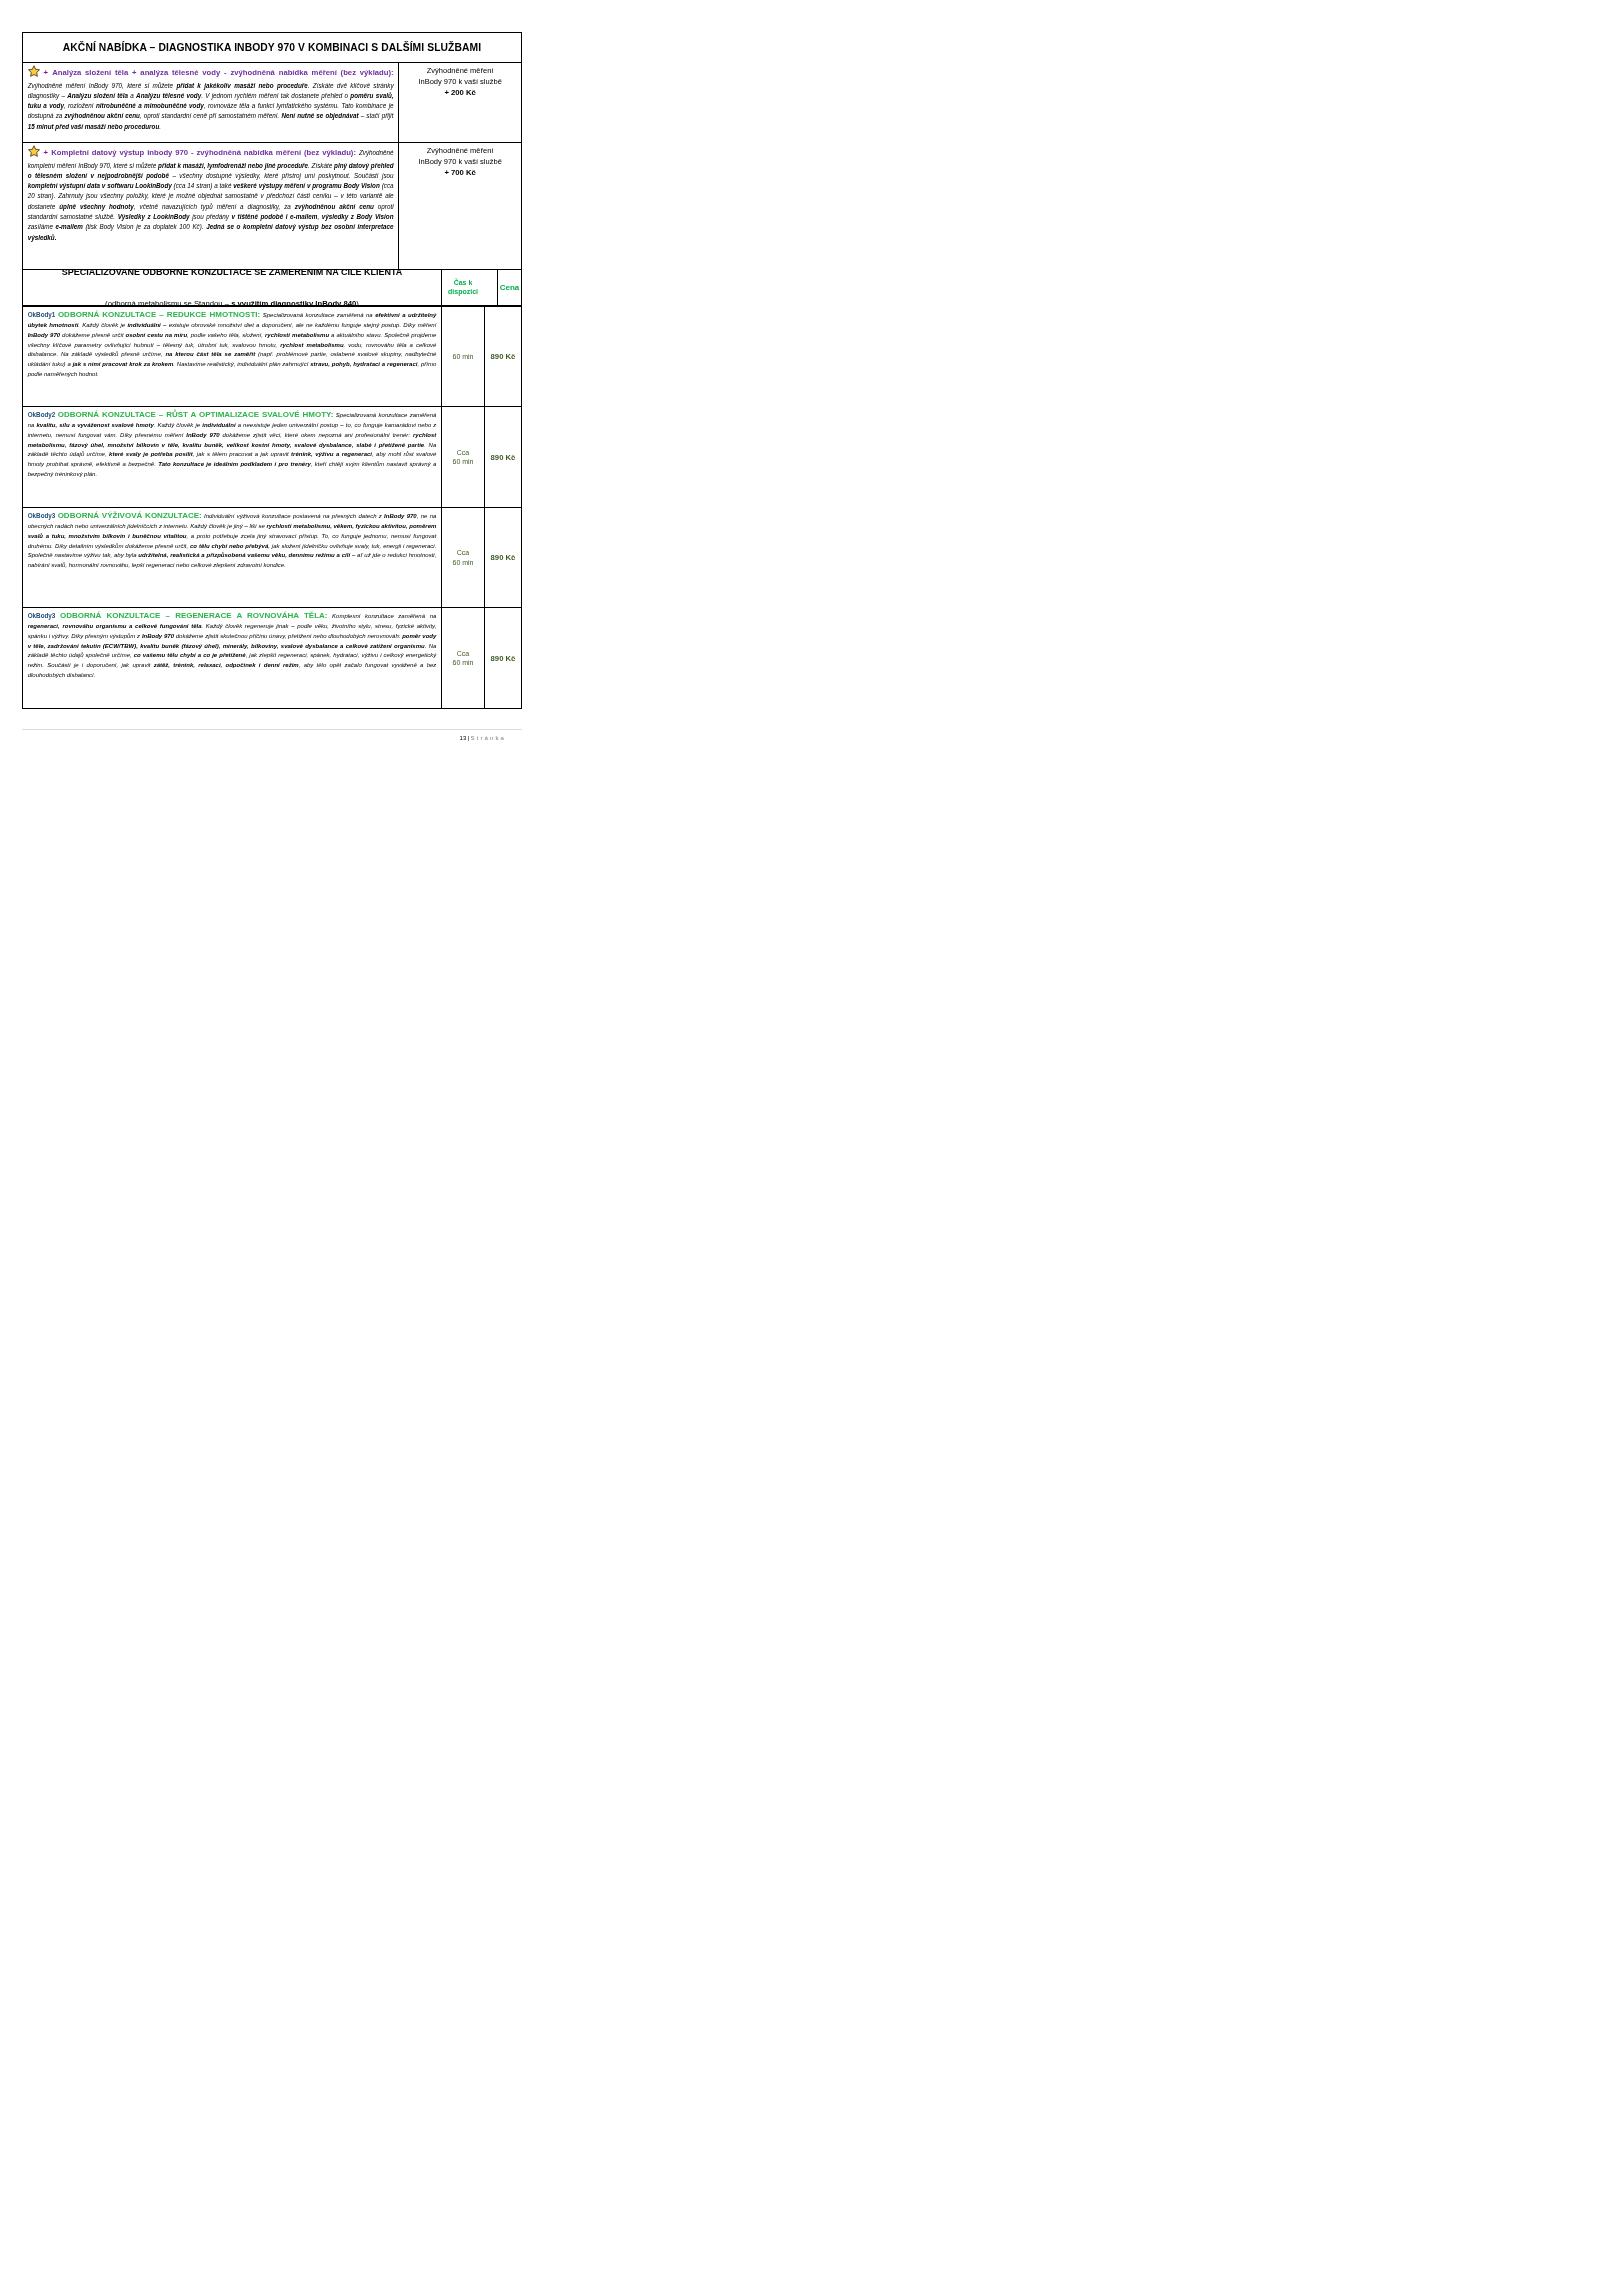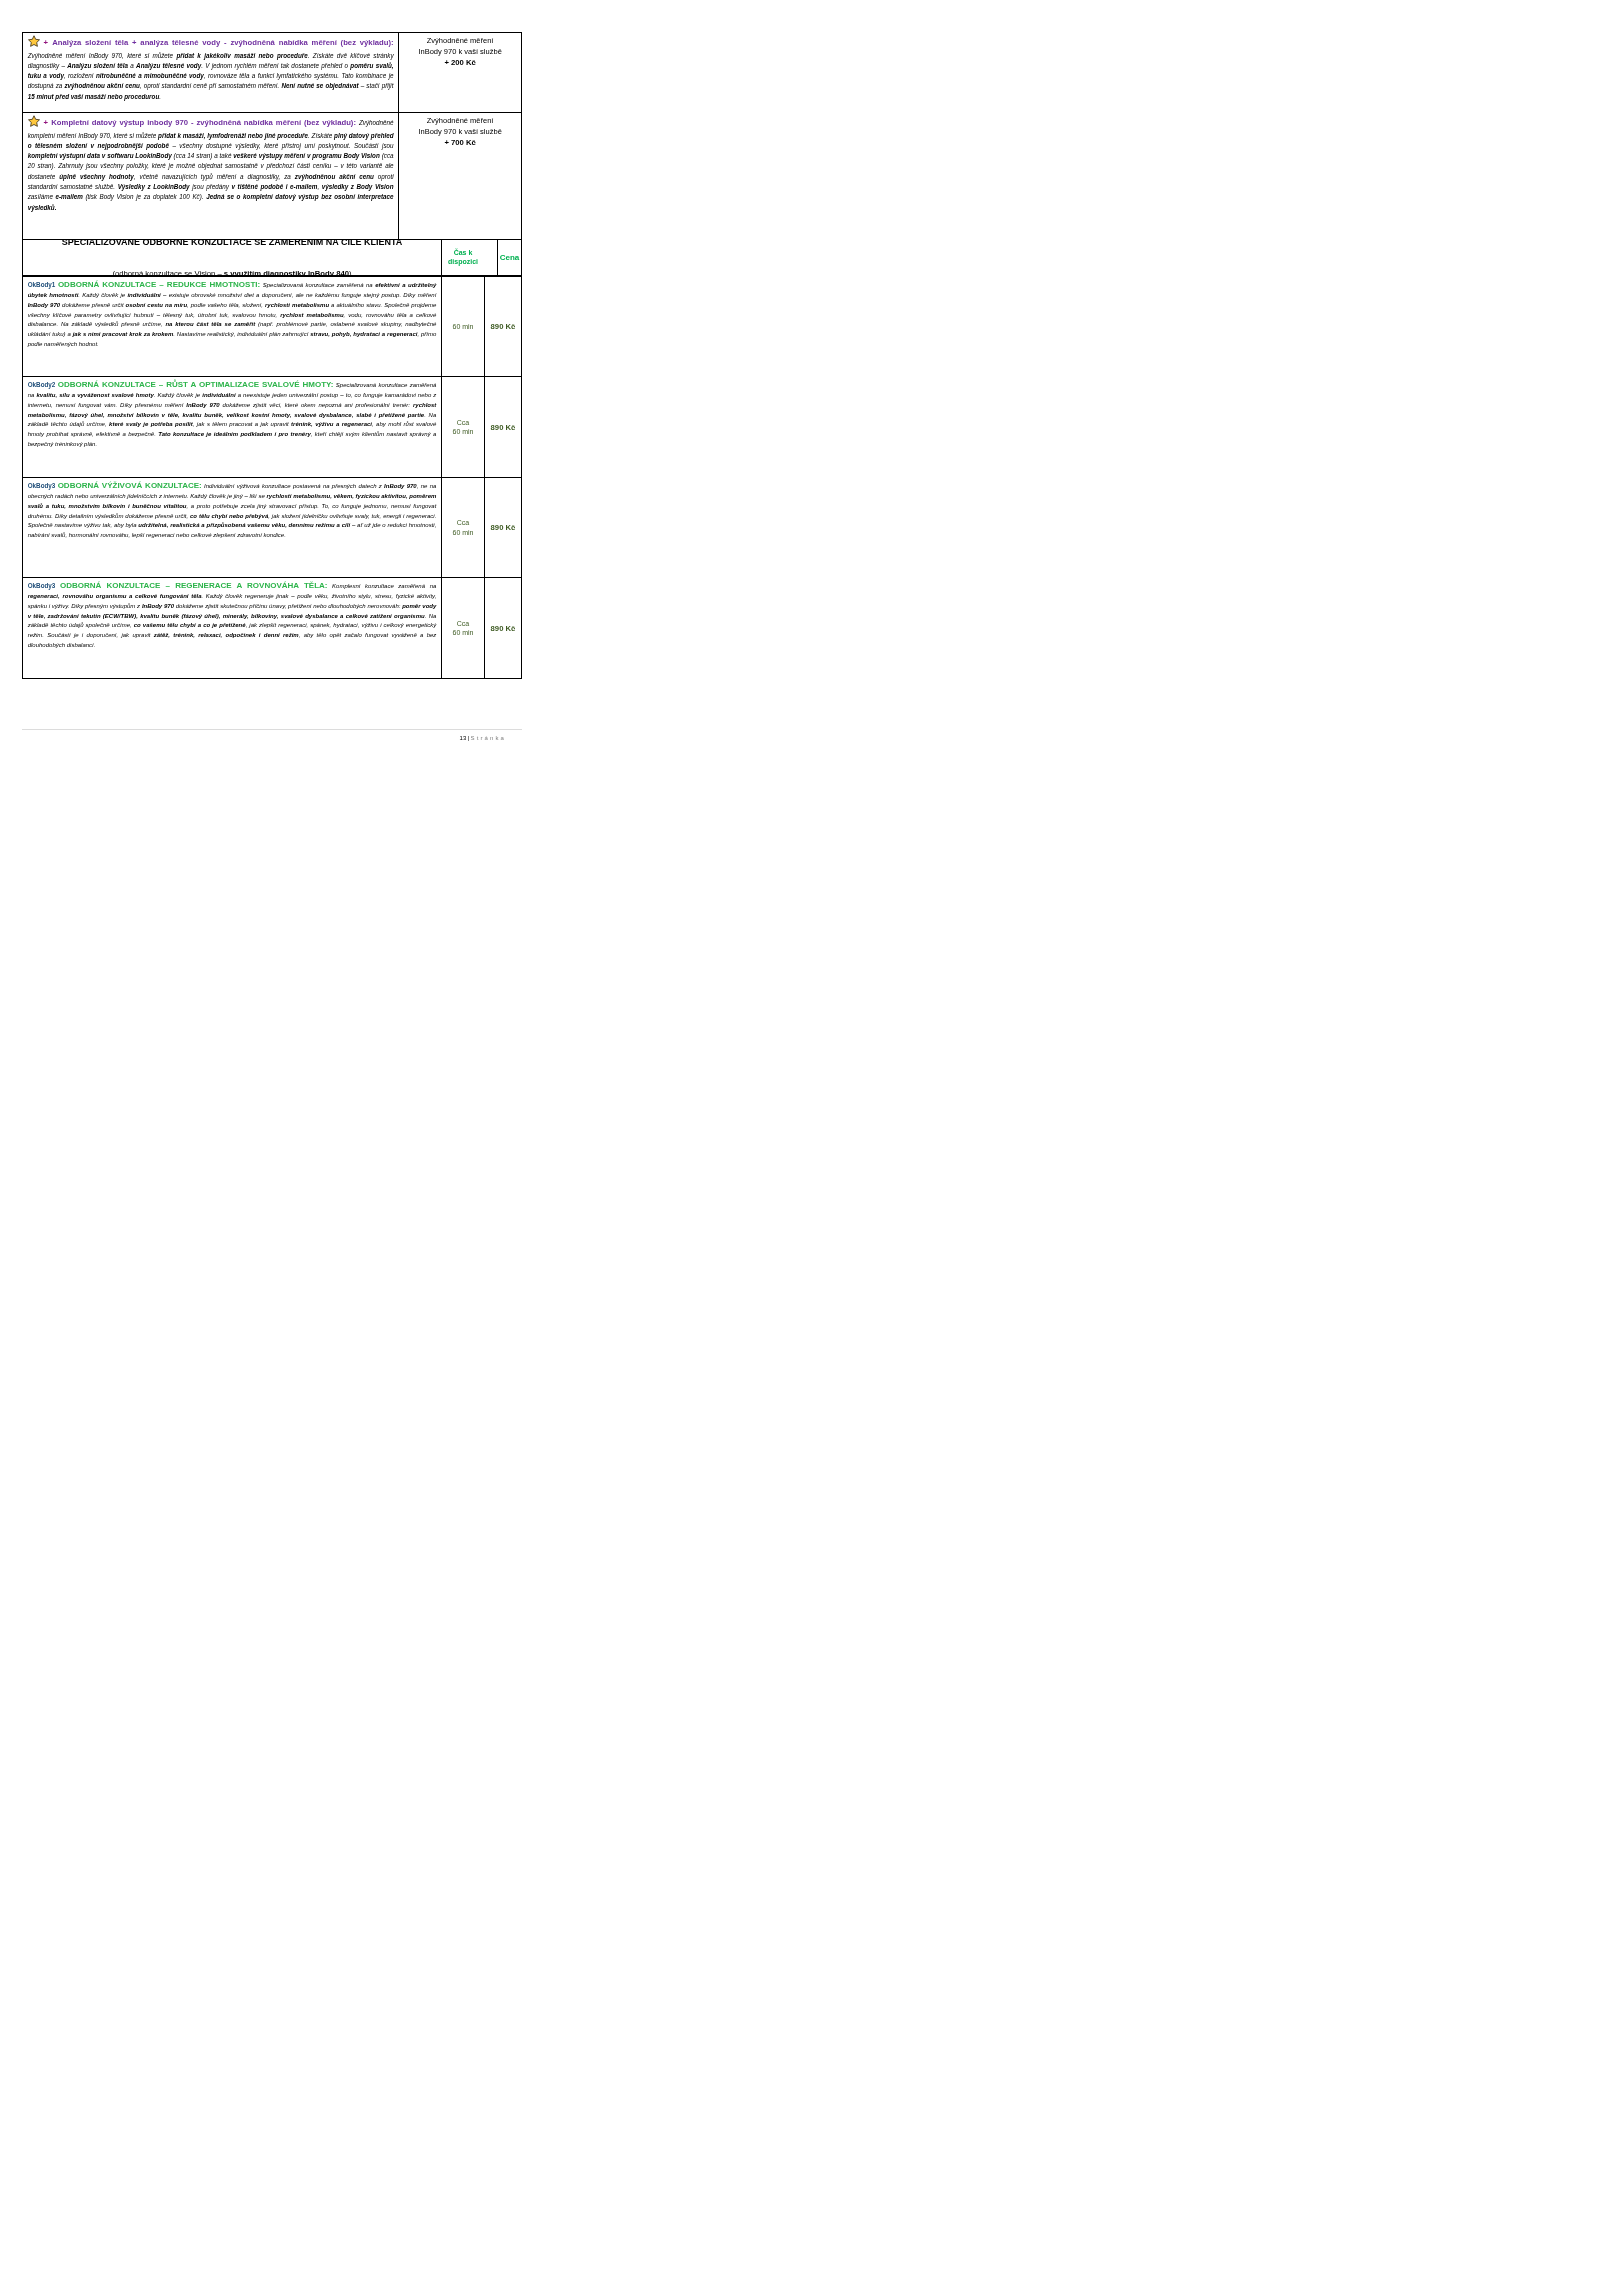--- a/index.html
+++ b/index.html
@@ -50,20 +50,23 @@
   .footer .bar{color:#000;margin:0 1.4px;}
   .footer .pg-label{color:#7F7F7F;letter-spacing:0.35em;}
 </style>
 </head>
 <body>
 
 <div class="page">
 
   <div class="doc-table">
 
+    <div class="title-row">
+      <h1>AKČNÍ NABÍDKA – DIAGNOSTIKA INBODY 970 V KOMBINACI S DALŠÍMI SLUŽBAMI</h1>
+    </div>
 
     <div class="row row-offer-a">
       <div class="cell offer-left">
         <p class="offer-par">
           <span class="star-wrap"><svg width="12" height="12" viewBox="0 0 24 24">
                 <polygon points="12,1.5 15.3,8.6 23,9.6 17.4,15 18.8,22.7 12,19 5.2,22.7 6.6,15 1,9.6 8.7,8.6" fill="#FFC83D" stroke="#33270e" stroke-width="1.6" stroke-linejoin="round"></polygon>
               </svg></span><span class="plus">+</span>
           <span class="offer-heading">Analýza složení těla + analýza tělesné vody - zvýhodněná nabídka měření (bez výkladu): </span><span><span class="seg-i"> Zvýhodněné měření InBody 970, které si můžete </span><span class="seg-b">přidat k jakékoliv masáži nebo proceduře</span><span class="seg-i">. Získáte dvě klíčové stránky diagnostiky – </span><span class="seg-b">Analýzu složení těla</span><span class="seg-i"> a </span><span class="seg-b">Analýzu tělesné vody</span><span class="seg-i">. V jednom rychlém měření tak dostanete přehled o </span><span class="seg-b">poměru svalů, tuku a vody</span><span class="seg-i">, rozložení </span><span class="seg-b">nitrobuněčné a mimobuněčné vody</span><span class="seg-i">, rovnováze těla a funkci lymfatického systému. Tato kombinace je dostupná za </span><span class="seg-b">zvýhodněnou akční cenu</span><span class="seg-i">, oproti standardní ceně při samostatném měření. </span><span class="seg-b">Není nutné se objednávat</span><span class="seg-i"> – stačí přijít </span><span class="seg-b">15 minut před vaší masáží nebo procedurou</span><span class="seg-i">.</span></span>
         </p>
       </div>
@@ -88,21 +91,21 @@
         <div class="price-note">
           <span>Zvýhodněné měření<br>InBody 970 k vaší službě</span><br>
           <span class="big-price">+ 700 Kč</span>
         </div>
       </div>
     </div>
 
     <div class="row sec-head">
       <div class="cell sec-head-main">
         <div class="sec-line1">SPECIALIZOVANÉ ODBORNÉ KONZULTACE SE ZAMĚŘENÍM NA CÍLE KLIENTA</div>
-        <div class="sec-line2"><span class="seg-n">(odborná konzultace se Vision – </span><span class="seg-bb">s využitím diagnostiky InBody 840</span><span class="seg-n">)</span></div>
+        <div class="sec-line2"><span class="seg-n">(odborná metabolismu se Standou – </span><span class="seg-bb">s využitím diagnostiky InBody 840</span><span class="seg-n">)</span></div>
       </div>
       <div class="cell col-time">Čas k dispozici</div>
       <div class="cell col-price">Cena</div>
     </div>
 
     <div class="row consult-row h213">
       <div class="cell consult-text">
         <p class="consult-par">
           <span class="code">OkBody1</span>
           <span class="ctitle">ODBORNÁ KONZULTACE – REDUKCE HMOTNOSTI:</span><span><span class="seg-i"> Specializovaná konzultace zaměřená na </span><span class="seg-b">efektivní a udržitelný úbytek hmotnosti</span><span class="seg-i">. Každý člověk je </span><span class="seg-b">individuální</span><span class="seg-i"> – existuje obrovské množství diet a doporučení, ale ne každému funguje stejný postup. Díky měření </span><span class="seg-b">InBody 970</span><span class="seg-i"> dokážeme přesně určit </span><span class="seg-b">osobní cestu na míru</span><span class="seg-i">, podle vašeho těla, složení, </span><span class="seg-b">rychlosti metabolismu</span><span class="seg-i"> a aktuálního stavu. Společně projdeme všechny klíčové parametry ovlivňující hubnutí – tělesný tuk, útrobní tuk, svalovou hmotu, </span><span class="seg-b">rychlost metabolismu</span><span class="seg-i">, vodu, rovnováhu těla a celkové disbalance. Na základě výsledků přesně určíme, </span><span class="seg-b">na kterou část těla se zaměřit</span><span class="seg-i"> (např. problémové partie, oslabené svalové skupiny, nadbytečné ukládání tuku) a </span><span class="seg-b">jak s nimi pracovat krok za krokem</span><span class="seg-i">. Nastavíme realistický, individuální plán zahrnující </span><span class="seg-b">stravu, pohyb, hydrataci a regeneraci</span><span class="seg-i">, přímo podle naměřených hodnot.</span></span>

